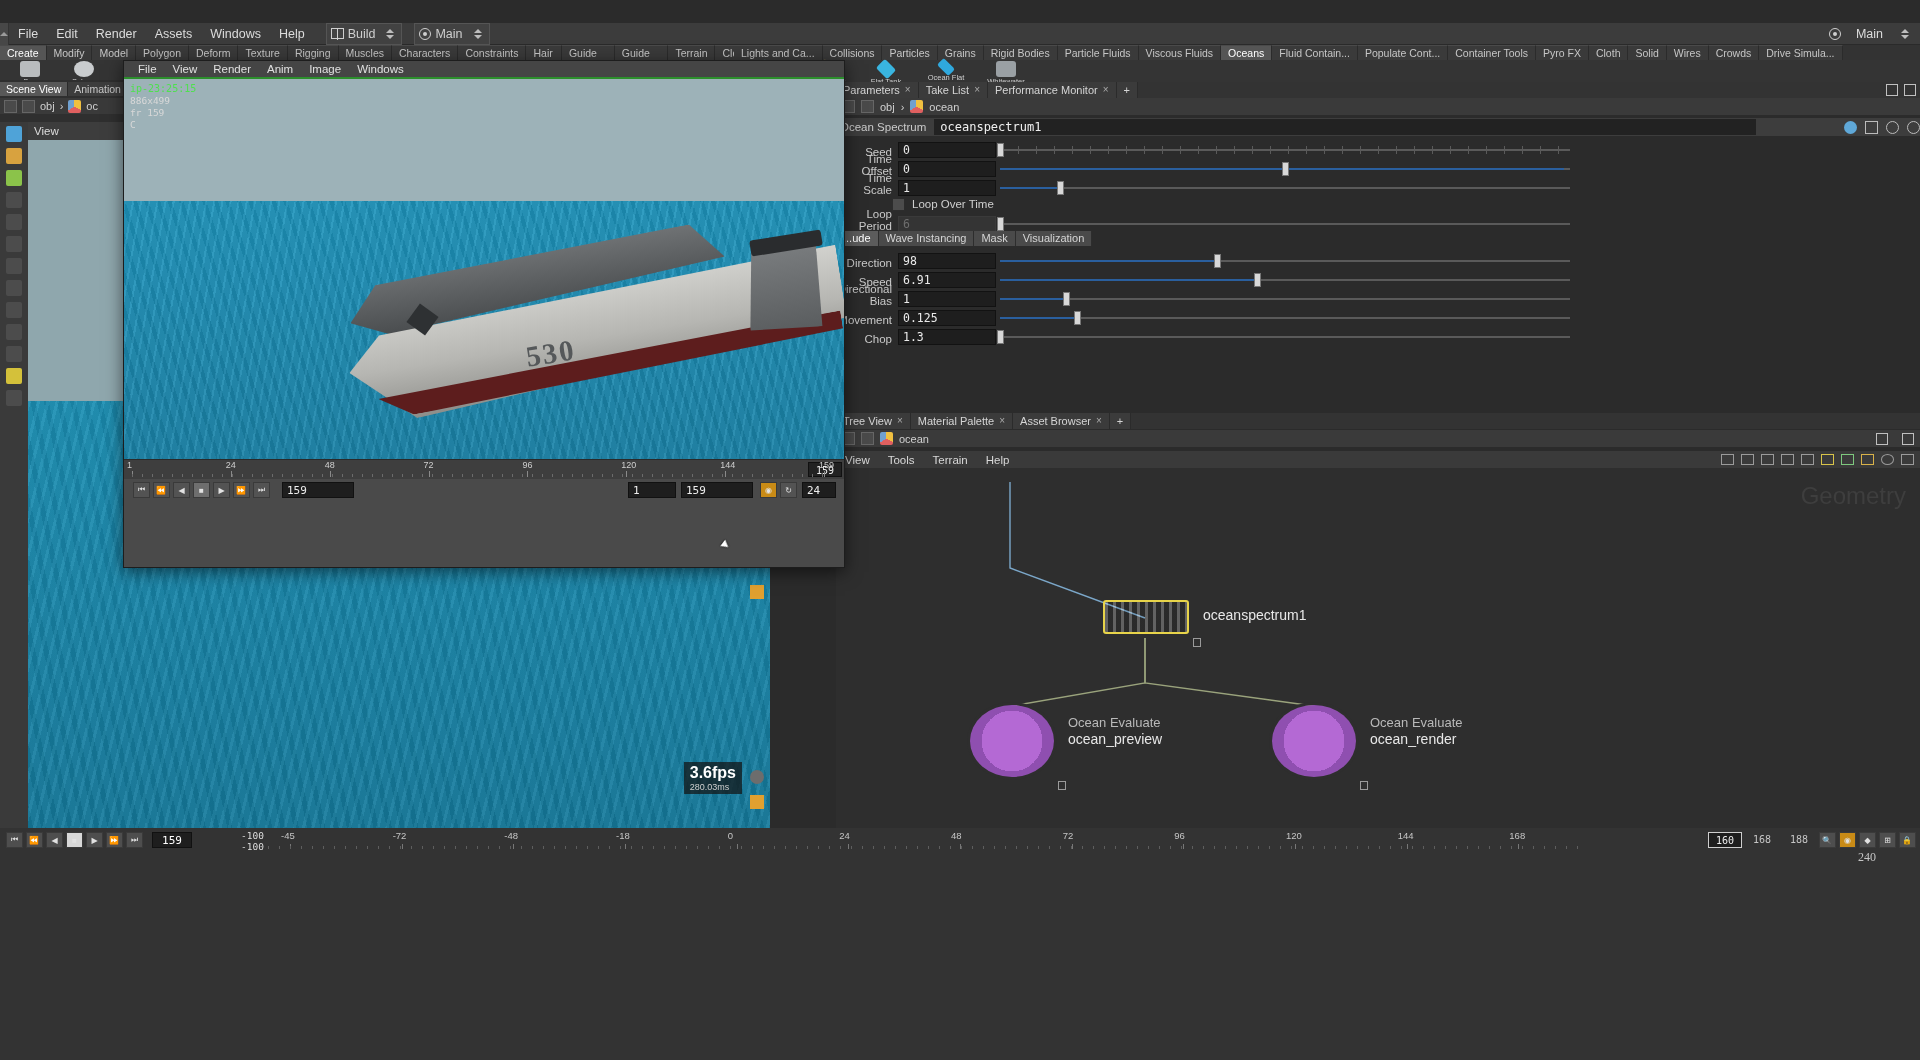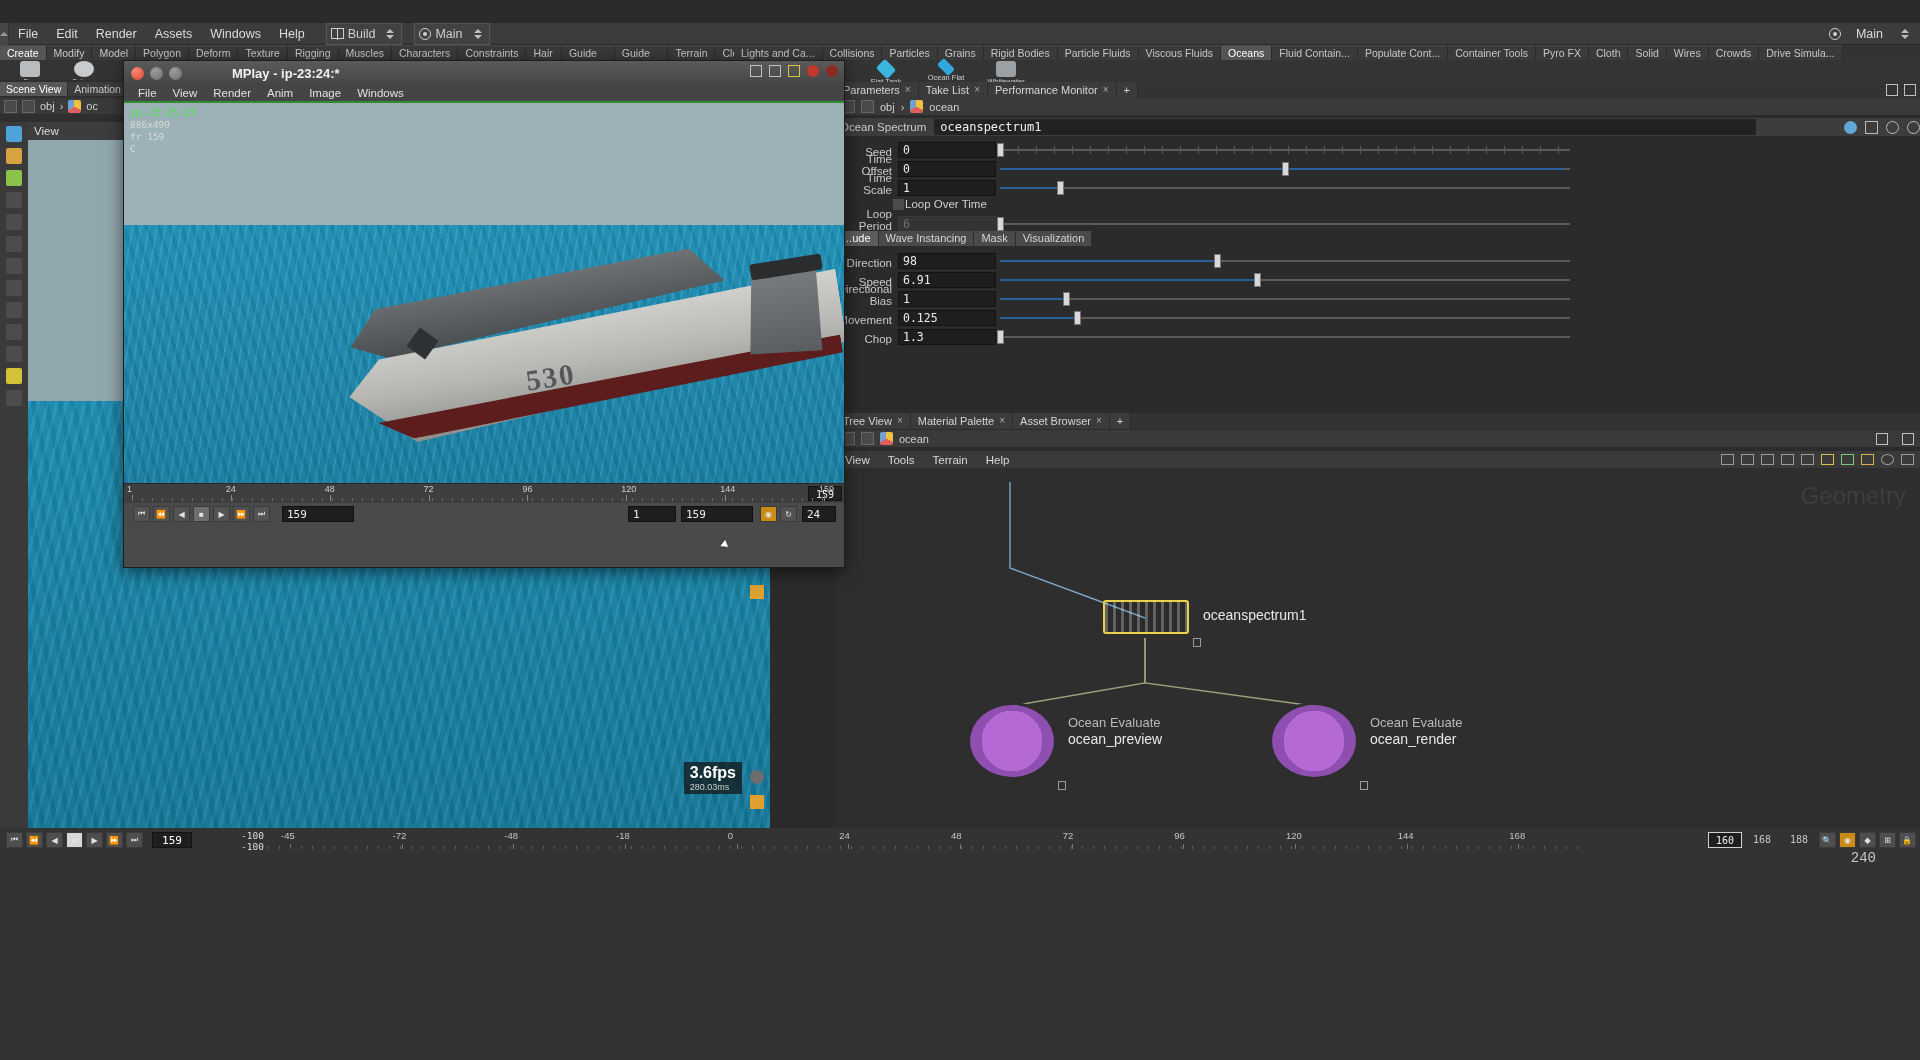--- a/index.html
+++ b/index.html
@@ -110,21 +110,21 @@
      font-family:"DejaVu Sans Mono", monospace; font-size:11.5px; color:#eaeaea; padding-left:4px; display:flex; align-items:center;}
   .prow .pfield.dim { color:#6e6e6e; background:#343434; border-color:#3a3a3a; }
   .sl { position:relative; height:16px; margin-left:4px; }
   .sl .track { position:absolute; left:0; right:0; top:7px; height:2px; background:#5a5a5a; }
   .sl .fill  { position:absolute; left:0; top:7px; height:2px; background:#2a5f9e; }
   .sl .ticks { position:absolute; left:0; right:0; top:4px; height:8px;
      background-image:repeating-linear-gradient(to right, #5a5a5a 0 1px, transparent 1px 18px); }
   .sl .knob { position:absolute; top:1px; width:7px; height:14px; background:#d8d8d8; border:1px solid #777; }
   .cbrow { position:absolute; left:836px; height:18px; display:flex; align-items:center; }
   .cbox { width:13px;height:13px;background:#4c4c4c;border:1px solid #2c2c2c; margin-left:56px;}
-  .cblab { font-size:11.5px; color:#cfcfcf; }
+  .cblab { font-size:11.5px; color:#cfcfcf; margin-left:7px; }
   #subTabs { position:absolute; left:836px; top:231px; height:15px; display:flex; }
   .subtab { font-size:11px; color:#d5d5d5; padding:0 7px; line-height:15px; background:#4a4a4a; border-right:1px solid #2d2d2d; }
   .subtab.active { background:#5c5c5c; color:#fff; }
 
   
   #netTabs { position:absolute; left:836px; top:413px; width:1084px; height:16px; background:#333; display:flex; align-items:center; }
   #netBread { position:absolute; left:836px; top:430px; width:1084px; height:17px; background:#3a3a3a; display:flex; align-items:center; gap:6px; padding-left:6px;}
   #netMenu { position:absolute; left:836px; top:451px; width:1084px; height:17px; background:#3a3a3a; display:flex; align-items:center; }
   #netMenu .nm { font-size:11.5px; color:#d8d8d8; padding:0 9px; }
   #netIcons { position:absolute; right:6px; top:451px; height:17px; display:flex; align-items:center; gap:7px; }
@@ -572,33 +572,20 @@
         <div class="nnode" style="left: 436px; top: 237px;">
           <div class="body" style="width: 84px; height: 72px; border-radius: 50%; background: radial-gradient(circle, rgb(180, 105, 212) 0px, rgb(180, 105, 212) 55%, rgb(143, 79, 176) 55%, rgb(143, 79, 176) 78%, rgb(59, 59, 59) 78%, rgb(59, 59, 59) 100%); box-shadow: rgb(46, 46, 46) 0px 0px 0px 3px;"></div>
           <div class="nsub" style="left: 98px; top: 10px;">Ocean Evaluate</div>
           <div class="nlabel" style="left: 98px; top: 26px;">ocean_render</div>
           <div class="lockico" style="left: 88px; top: 76px;"></div>
         </div>
       </div>
   </div>
 
   <div id="mplay">
-    <div id="mpTitle">
-      <span class="wbtn c"></span>
-      <span class="wbtn m"></span>
-      <span class="wbtn x"></span>
-      <span class="t">MPlay - ip-23:24:*</span>
-      <span id="mpTitleIcons">
-        <span class="mtico"></span>
-        <span class="mtico"></span>
-        <span class="mtico" style="border-color:#d8c44a"></span>
-        <span class="mtico" style="background:#c0392b;border-radius:50%;border:0"></span>
-        <span class="mtico" style="background:#8a2a20;border-radius:50%;border:0"></span>
-      </span>
-    </div>
 
     <div id="mpMenu">
         <span class="m">File</span>
         <span class="m">View</span>
         <span class="m">Render</span>
         <span class="m">Anim</span>
         <span class="m">Image</span>
         <span class="m">Windows</span>
       </div>
 
@@ -891,16 +878,16 @@
   <div id="pbRight">
     <span class="rngfield hl">160</span>
     <span class="rngfield" style="background:#333;border:0;color:#c6c6c6">168</span>
     <span class="rngfield" style="background:#333;border:0;color:#c6c6c6">188</span>
     <span class="pbtn">🔍</span>
     <span class="pbtn" style="background:#c98b16">◉</span>
     <span class="pbtn">◆</span>
     <span class="pbtn">⊞</span>
     <span class="pbtn">🔒</span>
   </div>
-  <div style="position:absolute;right:44px;top:850px;font-family:Liberation Mono, monospace;font-size:14px;color:#c6c6c6;">240</div>
+  <div style="position:absolute;right:44px;top:850px;font-family:Liberation Serif, serif;font-size:12px;color:#c6c6c6;">240</div>
 
   <div id="cursor"></div>
 </div>
 
 </body></html>

